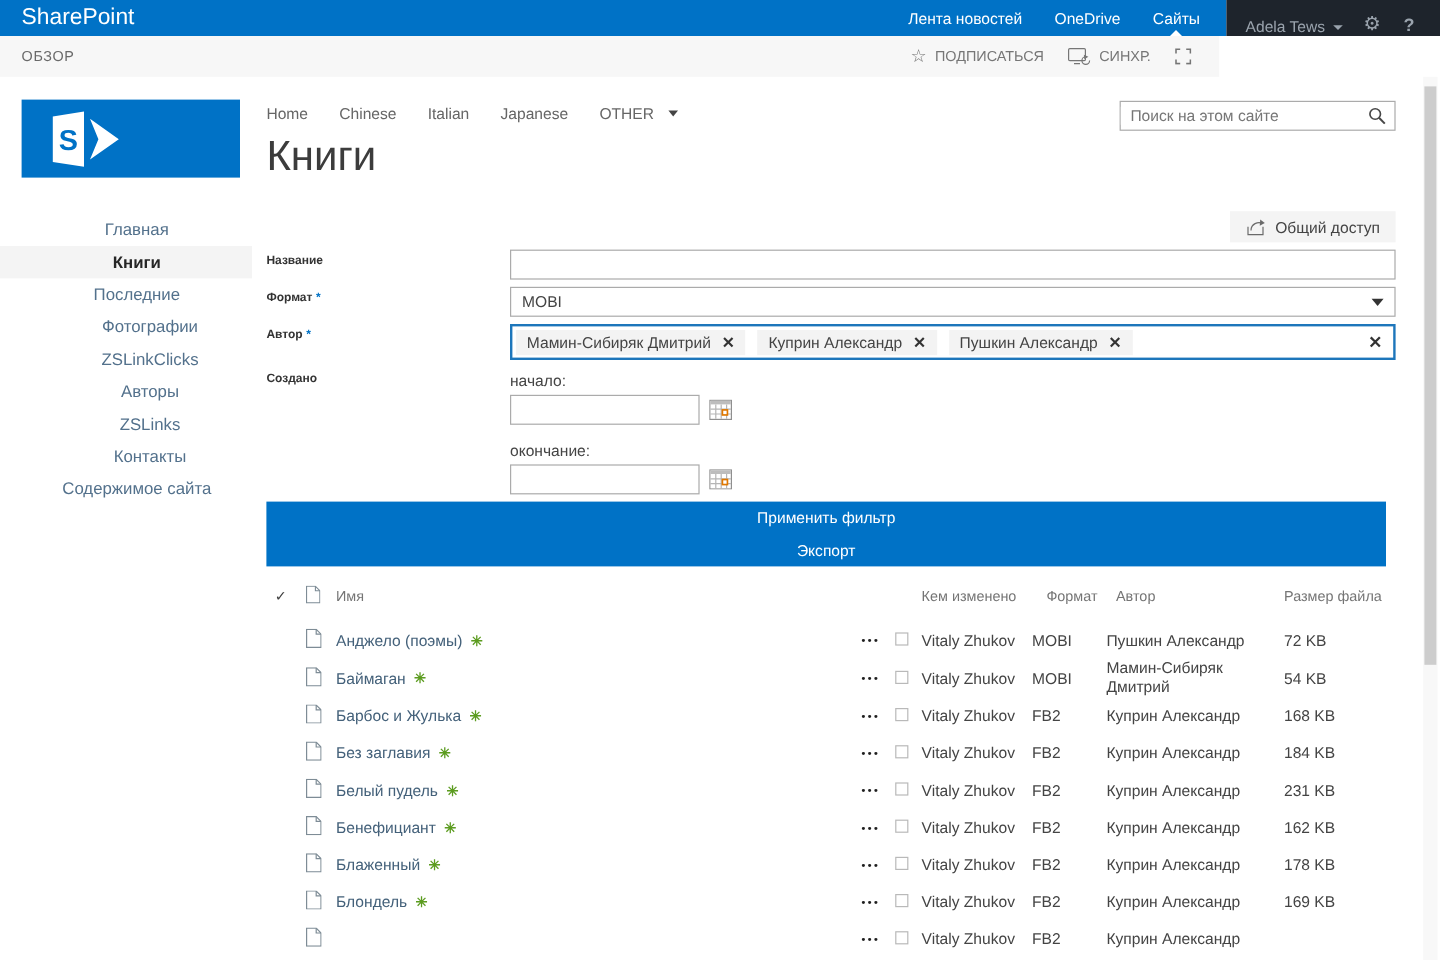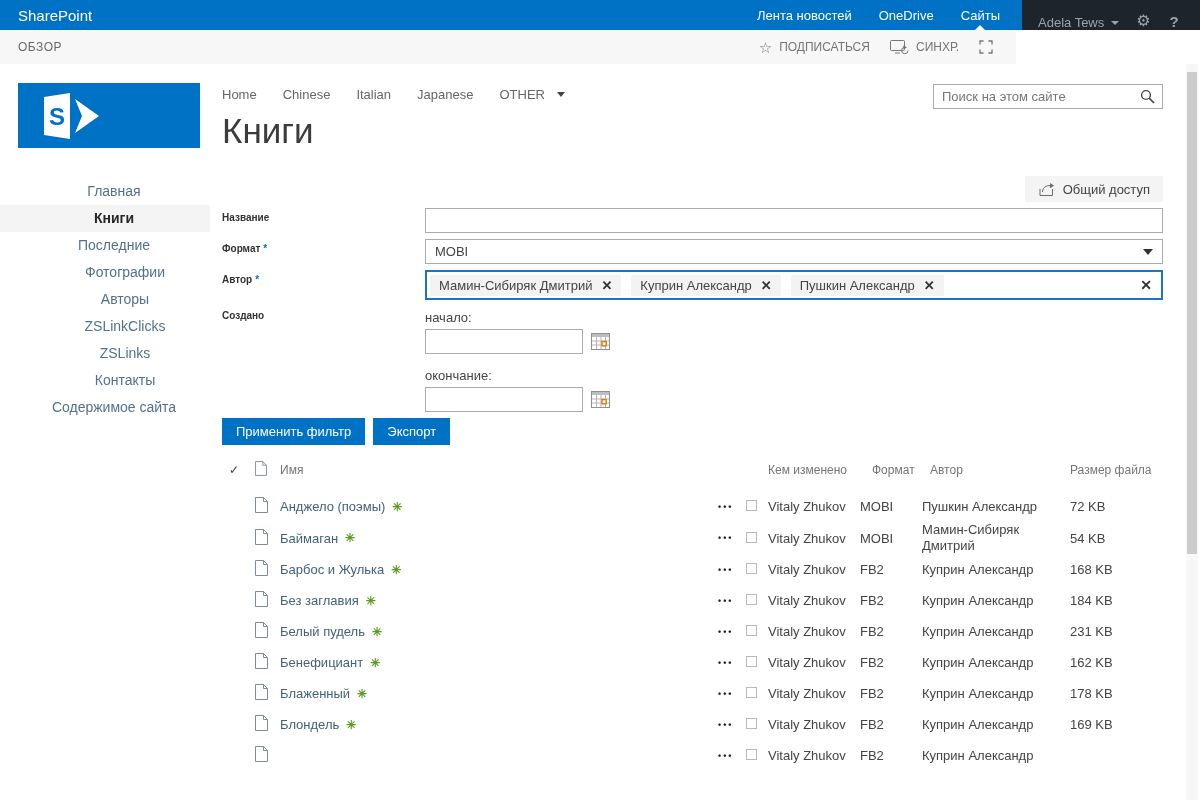--- a/index.html
+++ b/index.html
@@ -3,21 +3,21 @@
 <meta charset="utf-8">
 <style>
   *{box-sizing:border-box;margin:0;padding:0;}
   html,body{background:#e8e8e8;}
   body{font-family:"Liberation Sans",sans-serif;}
   .screen{position:relative;width:1200px;height:800px;background:#fff;overflow:hidden;}
 
   
   .suitebar{position:absolute;top:0;left:0;width:1200px;height:30px;display:flex;}
   .suite-left{flex:1;background:#0072c6;display:flex;align-items:center;}
-  .brand{color:#fff;font-size:15px;margin-left:18px;cursor:pointer;}
+  .brand{color:#fff;font-size:19px;margin-left:18px;cursor:pointer;}
   .suite-links{margin-left:auto;display:flex;align-items:center;height:30px;padding-right:22px;}
   .suite-link{position:relative;height:30px;display:flex;align-items:center;color:#fff;font-size:13px;margin-left:27px;cursor:pointer;}
   .suite-link.active::after{content:"";position:absolute;bottom:0;left:50%;margin-left:-5px;
     border-left:5px solid transparent;border-right:5px solid transparent;border-bottom:5px solid #fff;}
   .suite-right{width:178px;background:#1e242c;display:flex;align-items:flex-end;padding:0 16px;}
   .user-menu{display:flex;align-items:center;color:#9aa3ad;font-size:13px;cursor:pointer;}
   .caret-down-sm{display:inline-block;width:0;height:0;border-left:4px solid transparent;border-right:4px solid transparent;border-top:4px solid #9aa3ad;margin-left:7px;}
   .suite-gear{color:#9aa3ad;font-size:16px;margin-left:17px;cursor:pointer;}
   .suite-help{color:#9aa3ad;font-size:15px;font-weight:bold;margin-left:19px;cursor:pointer;}
 
@@ -63,21 +63,21 @@
   .select-caret{margin-left:auto;width:0;height:0;border-left:5px solid transparent;border-right:5px solid transparent;border-top:6px solid #333;}
   .multiselect{min-height:30px;border:2px solid #1d76bb;background:#fff;display:flex;align-items:center;padding:2px 9px 2px 3px;}
   .chip{display:flex;align-items:center;background:#f3f3f3;padding:3px 9px;margin-right:10px;font-size:13px;color:#444;}
   .chip-x{font-weight:bold;color:#333;font-size:13px;margin-left:9px;cursor:pointer;}
   .ms-clear{margin-left:auto;font-weight:bold;color:#333;font-size:14px;cursor:pointer;}
   .dates .dlabel{font-size:13px;font-weight:normal;color:#444;margin:4px 0 4px;}
   .date-line{display:flex;align-items:center;}
   .date-line input{width:158px;height:25px;border:1px solid #ababab;font-size:13px;padding:0 6px;font-family:inherit;outline:none;}
   .date-line svg{margin-left:8px;cursor:pointer;}
   .dates .gap{height:10px;}
-  .btn-row{margin-top:1px;display:flex;}
+  .btn-row{margin-top:1px;display:flex;flex-direction:column;}
   .btn{background:#0072c6;color:#fff;border:none;font-size:13px;font-family:inherit;padding:6px 14px;height:27px;margin-right:8px;cursor:pointer;}
 
   
   .view-row{margin-top:16px;display:flex;align-items:center;height:26px;}
   .view-label{font-size:14px;font-weight:bold;color:#0072c6;margin-right:36px;cursor:pointer;}
   .file-search{width:185px;height:25px;border:1px solid #ababab;background:#fff;display:flex;align-items:center;}
   .file-search input{flex:1;border:none;outline:none;font-size:13px;padding:0 4px 0 8px;font-family:inherit;min-width:0;}
   .file-search svg{margin-right:7px;flex:none;cursor:pointer;}
 
   .table{margin-top:12px;}
@@ -165,23 +165,23 @@
     <nav class="nav">
 
         <a class="nav-item">Главная</a>
 
         <a class="nav-item selected">Книги</a>
 
         <a class="nav-item">Последние</a>
 
         <a class="nav-item indent">Фотографии</a>
 
+        <a class="nav-item indent">ZSLinkClicks</a>
+
         <a class="nav-item indent">Авторы</a>
-
-        <a class="nav-item indent">ZSLinkClicks</a>
 
         <a class="nav-item indent">ZSLinks</a>
 
         <a class="nav-item indent">Контакты</a>
 
         <a class="nav-item">Содержимое сайта</a>
 
     </nav>
   </div>
 

